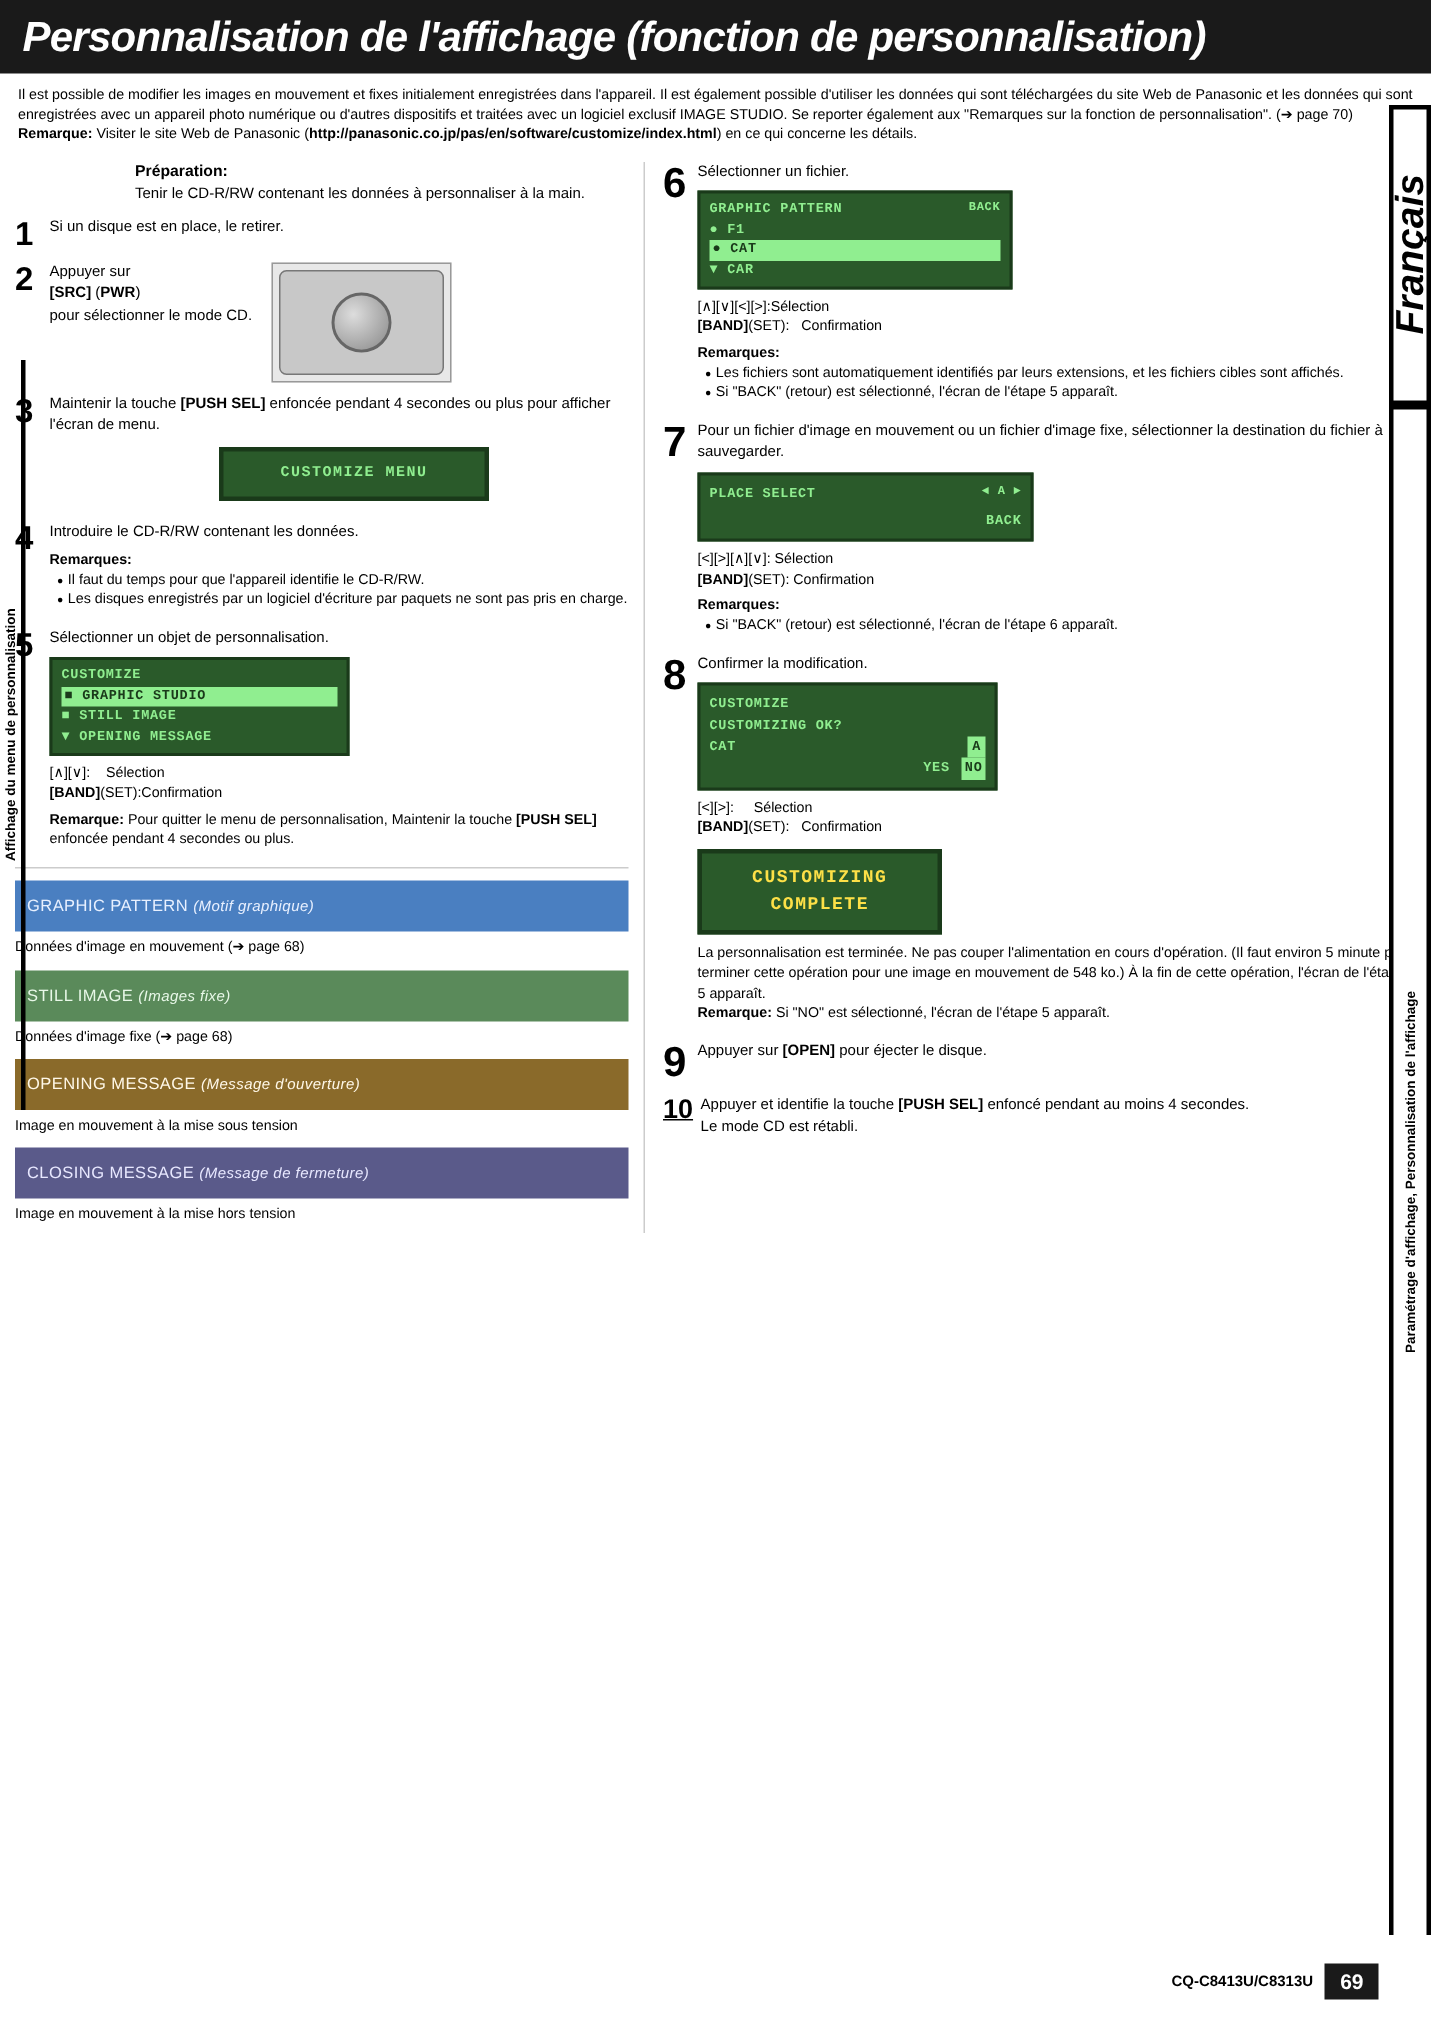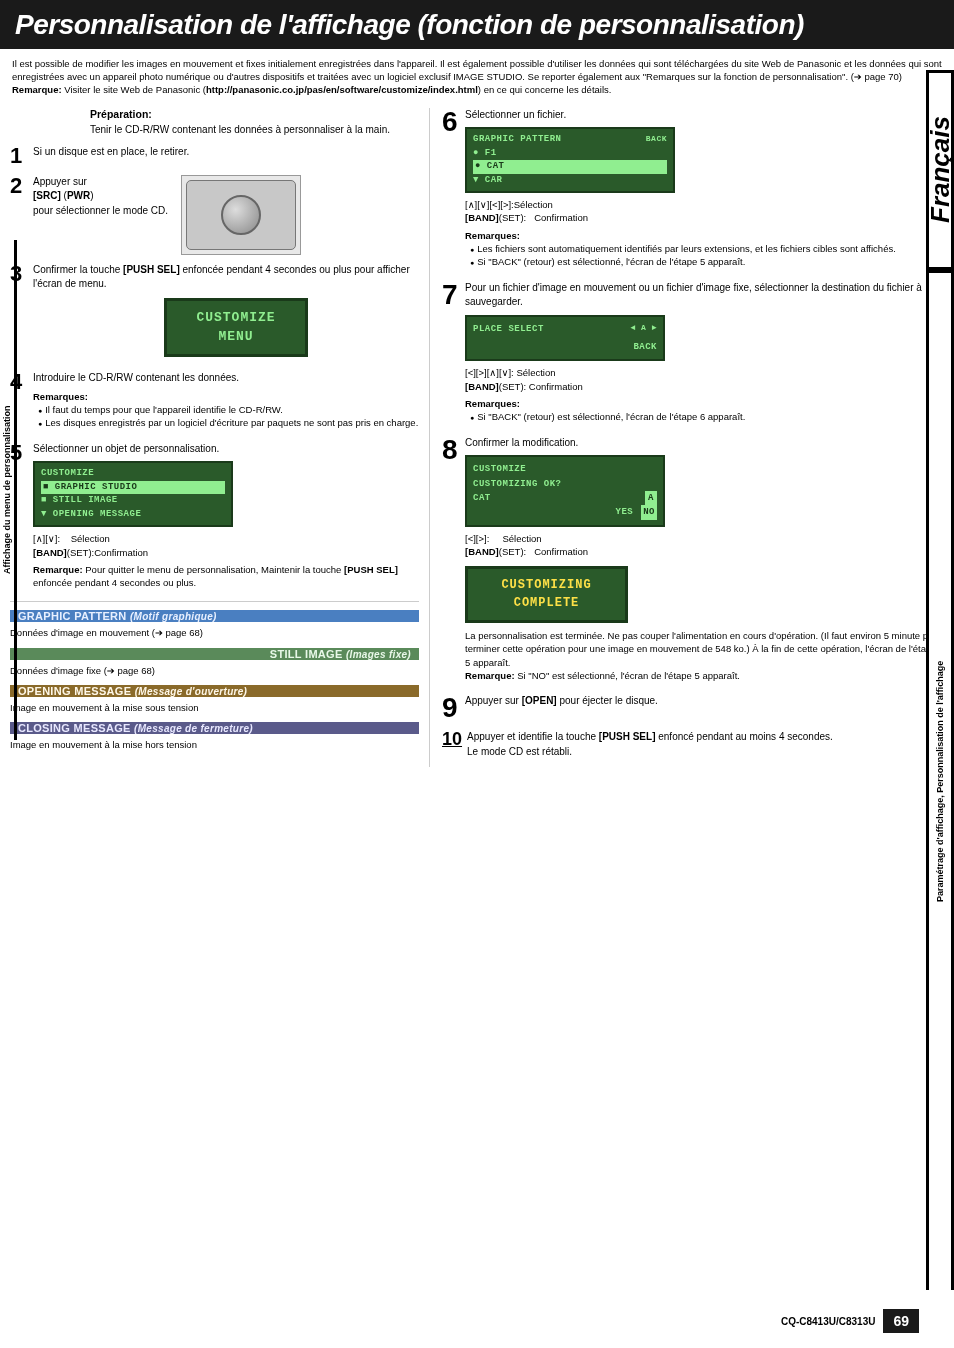--- a/index.html
+++ b/index.html
@@ -138,28 +138,28 @@
     .lcd-screen .lcd-back {
       color: #90ee90;
       font-size: 8px;
     }
 
     
     .customize-menu-screen {
       background: #2a5a2a;
       color: #90ee90;
       font-family: 'Courier New', monospace;
-      font-size: 13px;
+      font-size: 10px;
       font-weight: bold;
       padding: 8px 15px;
       margin: 5px auto;
       border: 3px solid #1a3a1a;
       text-align: center;
       letter-spacing: 1px;
-      width: 144px;
+      width: 180px;
     }
 
     
     .customizing-complete {
       background: #2a5a2a;
       color: #fde047;
       font-family: 'Courier New', monospace;
       font-size: 12px;
       font-weight: bold;
       padding: 8px 15px;
@@ -194,34 +194,33 @@
       font-size: 9.5px;
       margin: 3px 0;
       line-height: 1.4;
     }
     .control-label strong {
       font-weight: bold;
     }
 
     
     .section-header {
-      padding: 0 8px;
+      padding: 11px 8px;
       margin: 8px 0 4px 0;
-      font-weight: bold;
+      font-weight: normal;
       font-size: 11px;
       letter-spacing: 0.3px;
     }
     .section-header.graphic {
       background: #4a7fc1;
       color: #e8f0ff;
     }
     .section-header.still {
       background: #5a8a5a;
       color: #e8f8e8;
-      text-align: right;
     }
     .section-header.opening {
       background: #8a6a2a;
       color: #fff8e8;
     }
     .section-header.closing {
       background: #5a5a8a;
       color: #e8e8ff;
     }
     .section-header .subtitle {
@@ -266,21 +265,21 @@
     .place-select-screen {
       background: #2a5a2a;
       color: #90ee90;
       font-family: 'Courier New', monospace;
       font-size: 9px;
       font-weight: bold;
       padding: 5px 6px;
       margin: 5px 0;
       border: 2px solid #1a3a1a;
       letter-spacing: 0.5px;
-      width: 200px;
+      width: 224px;
     }
     .place-select-screen .row {
       display: flex;
       justify-content: space-between;
       align-items: center;
       line-height: 1.6;
     }
     .place-select-screen .row .arrows {
       font-size: 8px;
     }
@@ -444,21 +443,21 @@
                 <div class="device-circle"></div>
               </div>
             </div>
           </div>
         </div>
       </div>
 
       <div class="step">
         <div class="step-number">3</div>
         <div class="step-content">
-          <span>Confirmer la touche</span>
+          <span>Maintenir la touche</span>
           <strong>[PUSH SEL]</strong>
           <span>enfoncée pendant 4 secondes ou plus pour afficher l'écran de menu.</span>
           
           <div style="margin: 6px 0 6px 20px;">
             <div class="customize-menu-screen">
               <span>CUSTOMIZE MENU</span>
             </div>
           </div>
         </div>
       </div>

